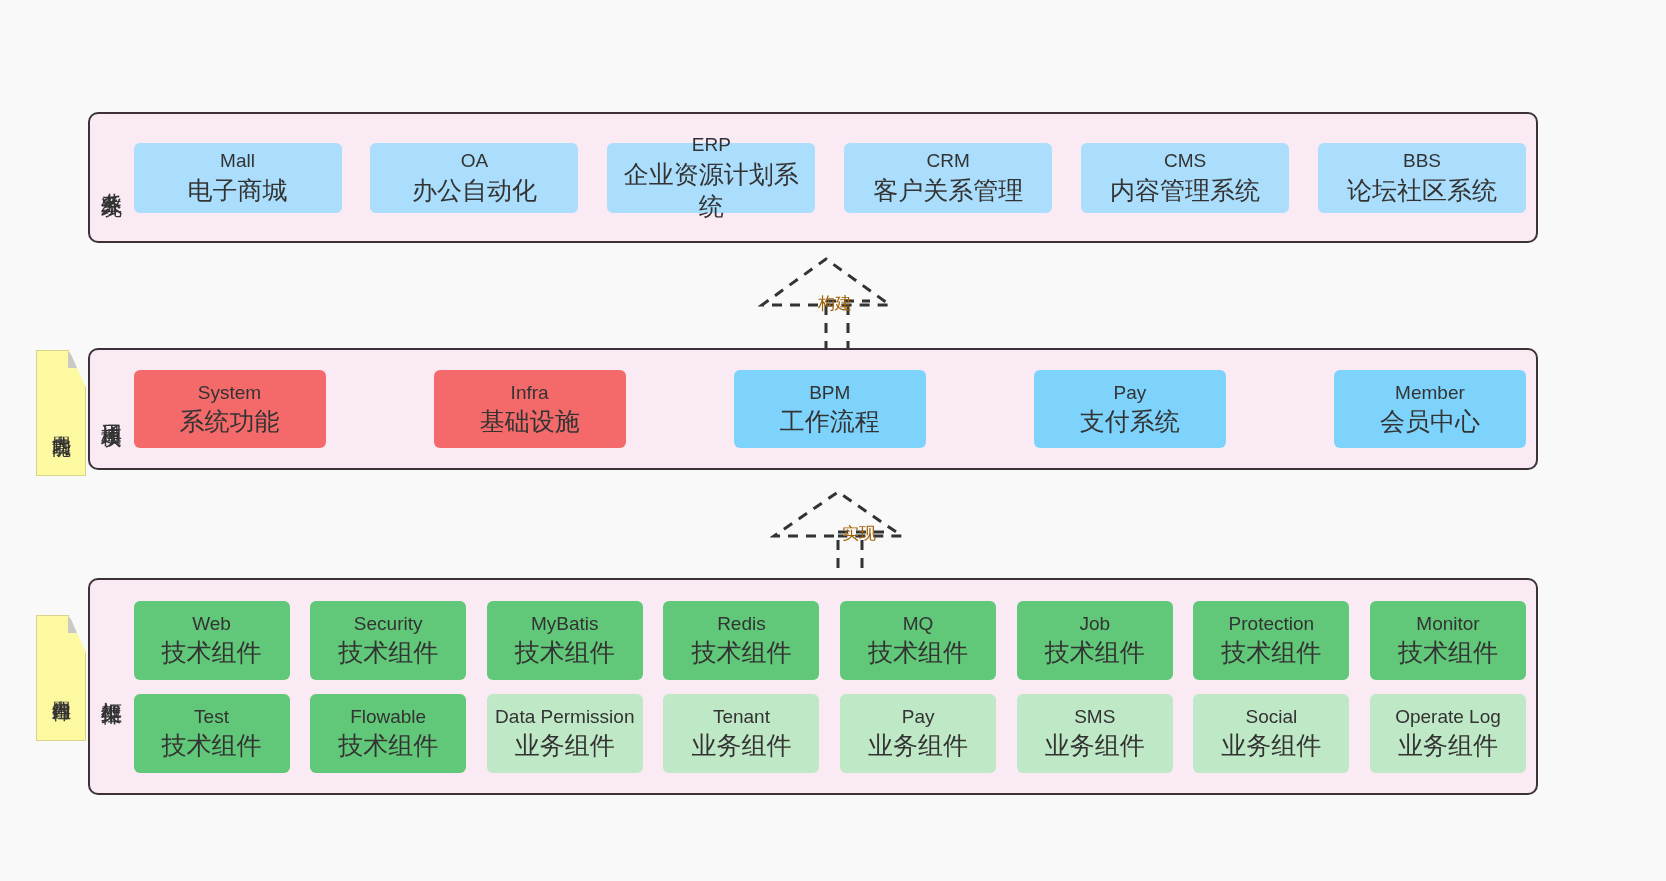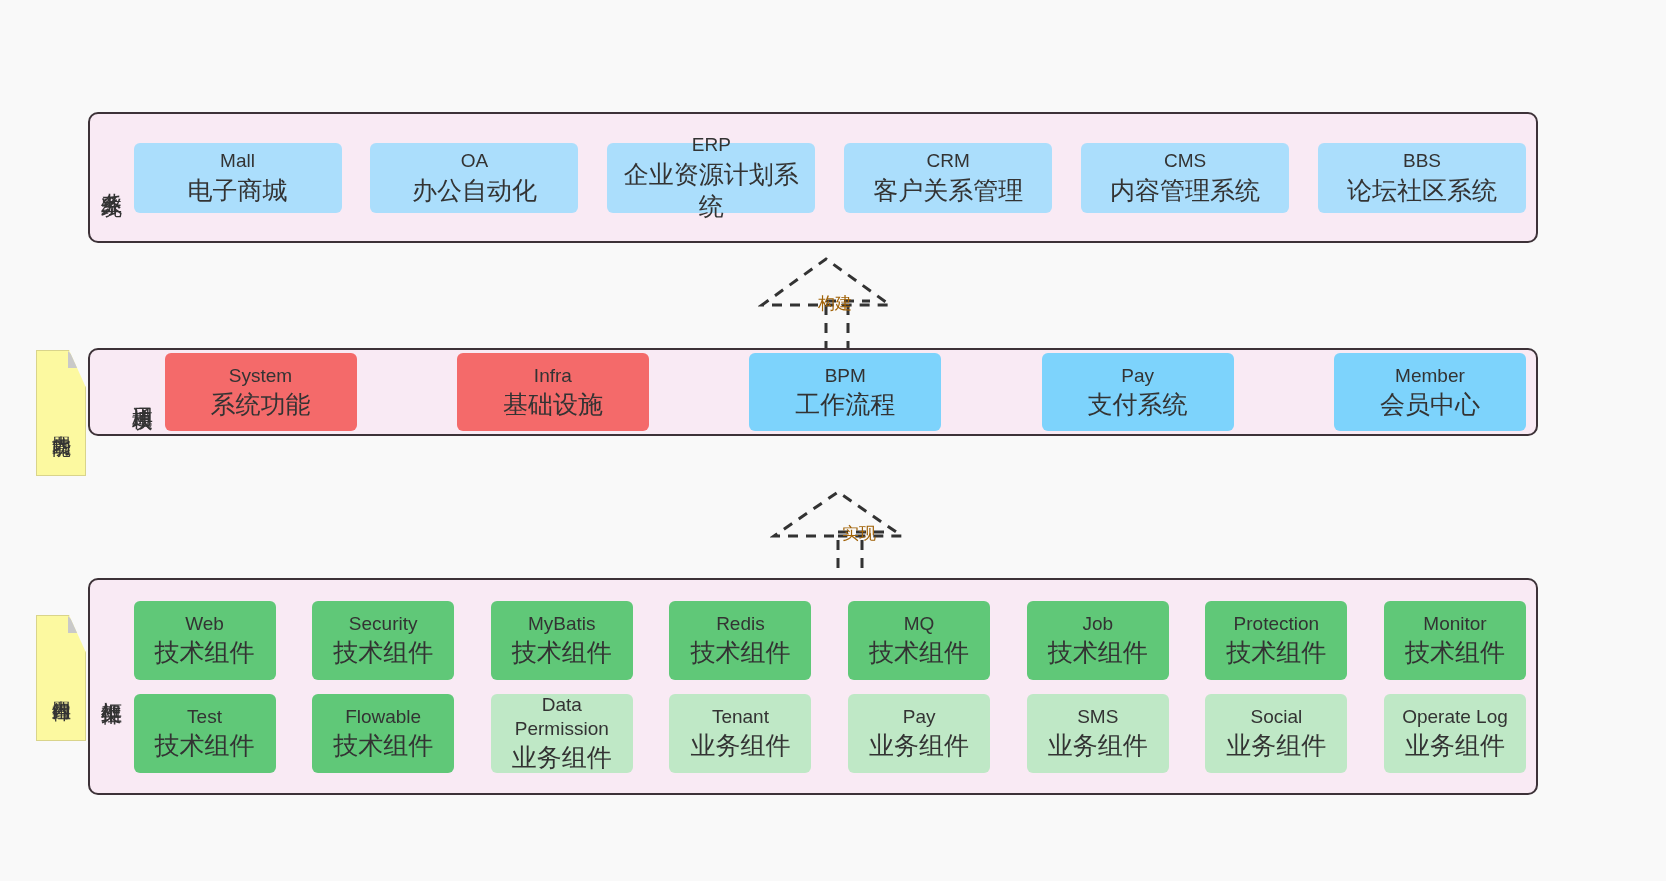--- a/index.html
+++ b/index.html
@@ -86,31 +86,31 @@
 
   
   #layer-business {
     left: 88px;  top: 112px;  width: 1450px; height: 131px;
   }
   #layer-business .layer-body { padding: 0 10px 0 4px; }
   #layer-business .node { width: 208px; height: 70px; }
 
   
   #layer-common {
-    left: 88px;  top: 348px;  width: 1450px; height: 88px; padding-left: 31px;
+    left: 88px;  top: 348px;  width: 1450px; height: 122px;
   }
   #layer-common .layer-body { padding: 0 10px 0 4px; }
   #layer-common .node { width: 192px; height: 78px; }
 
   
   #layer-framework {
     left: 88px;  top: 578px;  width: 1450px; height: 217px;
   }
   #layer-framework .layer-body { padding: 0 10px 0 4px; gap: 14px; }
-  #layer-framework .node { width: 142px; height: 79px; }
+  #layer-framework .node { width: 156px; height: 79px; }
 
   
   .note {
     position: absolute;
     box-sizing: border-box;
     width: 50px;
     background: #fcf9a0;
     border: 1px solid #d9d48b;
     display: flex;
     align-items: center;

